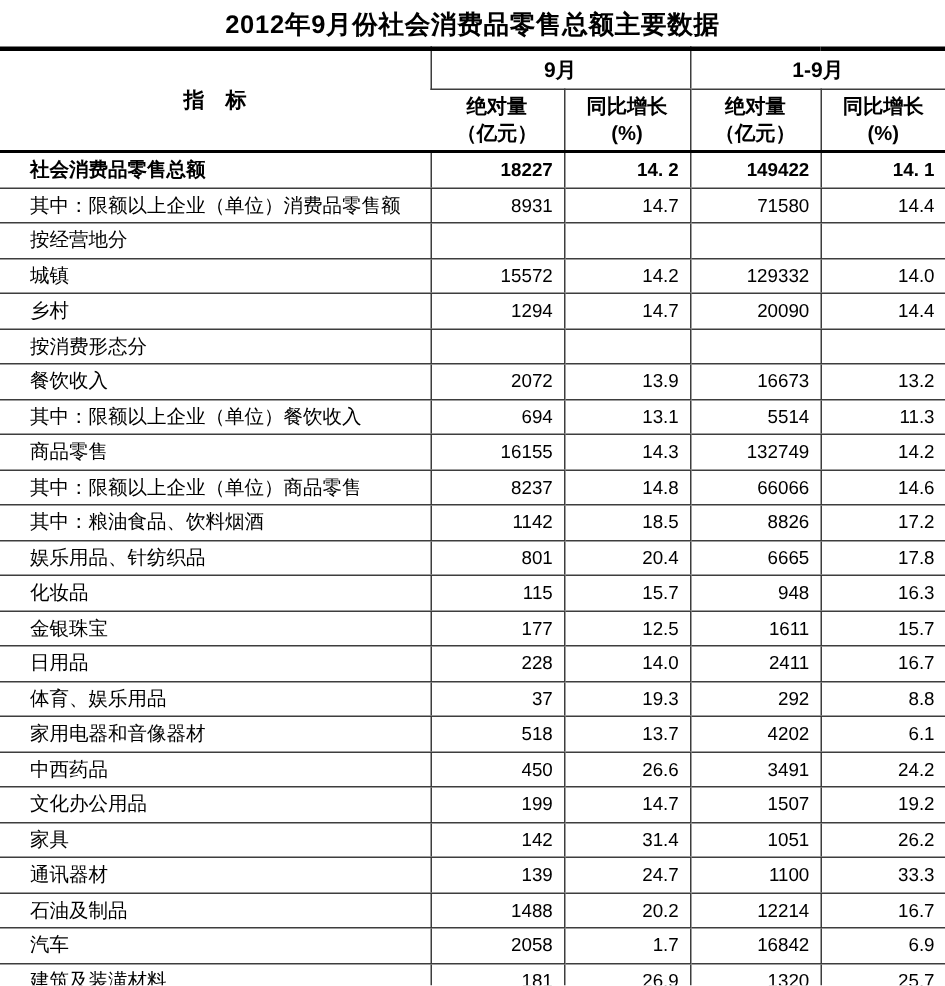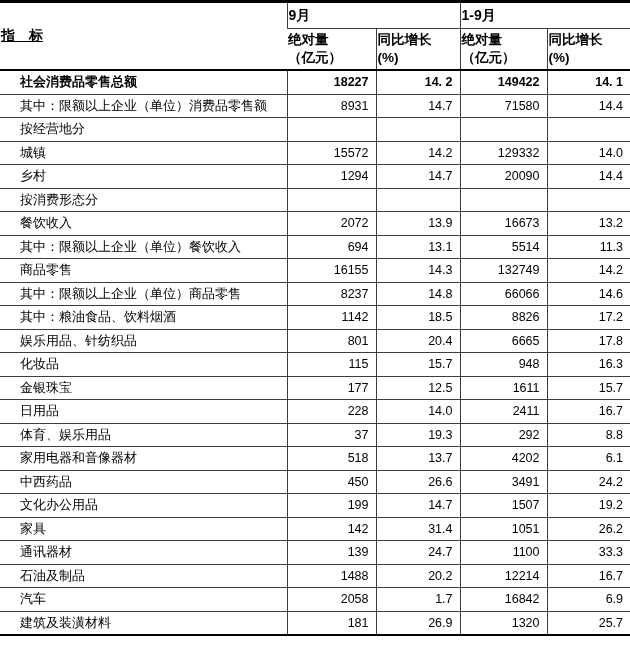--- a/index.html
+++ b/index.html
@@ -40,27 +40,27 @@
     border-left: 1px solid #3d3d3d;
     border-bottom: 1px solid #3d3d3d;
     font-weight: normal;
     overflow: hidden;
     white-space: nowrap;
   }
   th:first-child, td:first-child { border-left: none; }
 
   thead th {
     font-weight: bold;
-    text-align: left;
+    text-align: center;
     font-size: 14px;
   }
   thead tr.group-row th { height: 23px; }
   thead tr.sub-row th { height: 38px; font-size: 13.5px; line-height: 18px; }
   thead { border-bottom: 2px solid #000; }
-  th.indicator-head { font-size: 14px; text-decoration: underline; }
+  th.indicator-head { font-size: 14px; }
 
   tbody td {
     height: 20.5px;
     line-height: 20.5px;
   }
   td.label {
     text-align: left;
     padding-left: 20px;
     font-size: 13px;
   }
@@ -69,20 +69,21 @@
     padding-right: 7px;
     font-size: 12.5px;
   }
   tr.bold-row td { font-weight: bold; }
 </style>
 </head>
 <body>
 
 <div class="page">
 
+  <div class="title">2012年9月份社会消费品零售总额主要数据</div>
 
   <table class="stats">
     <colgroup>
       <col class="c-ind">
         <col class="c-mabs">
         <col class="c-mgr">
         <col class="c-cabs">
         <col class="c-cgr">
     </colgroup>
     <thead>

